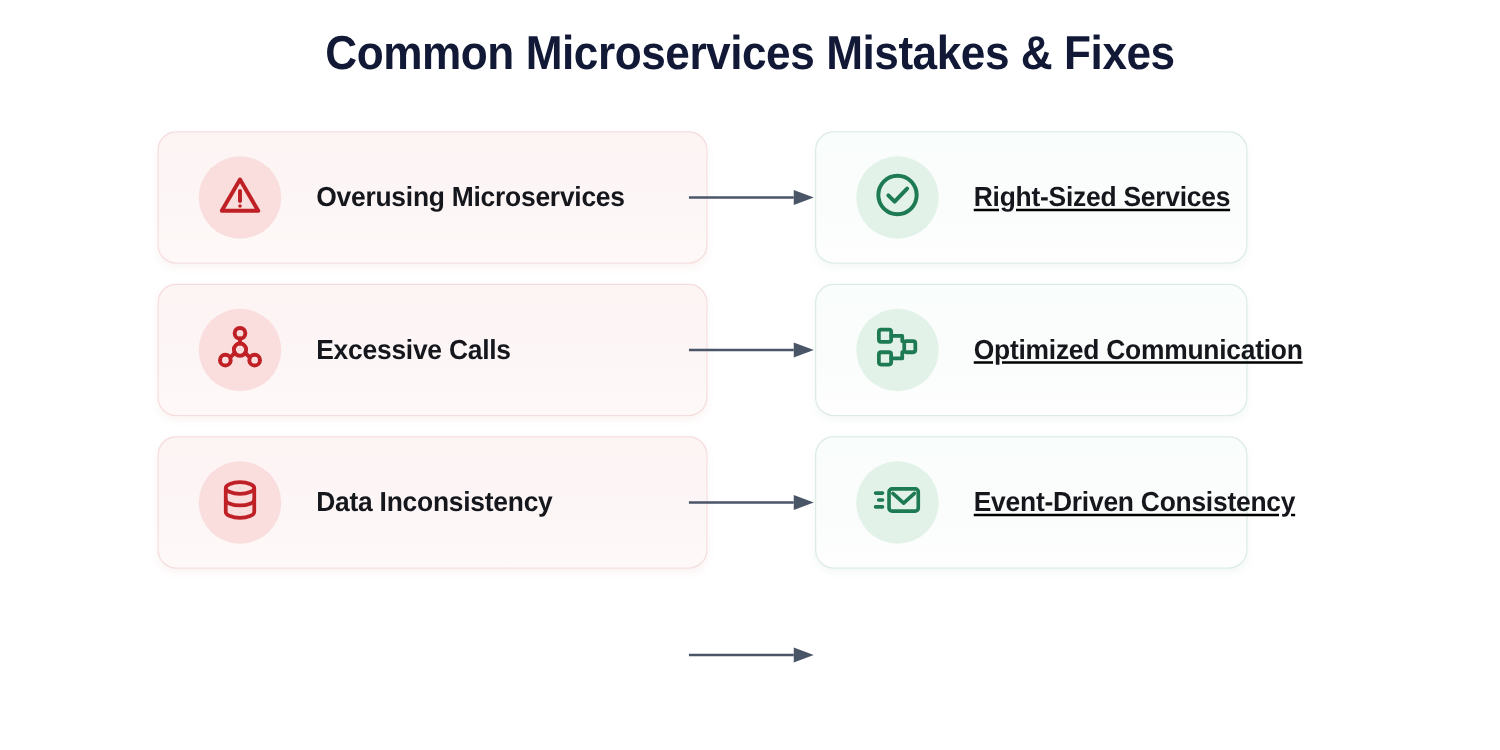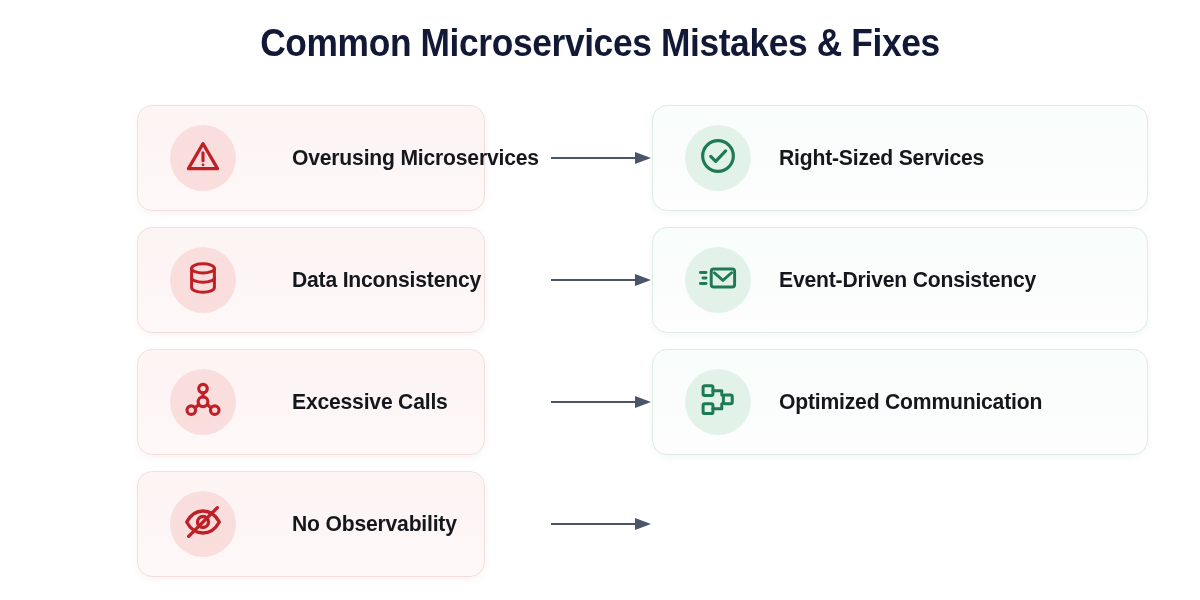--- a/index.html
+++ b/index.html
@@ -49,33 +49,33 @@
     position: absolute;
     top: 0;
     height: 106px;
     box-sizing: border-box;
     border-radius: 15px;
     display: flex;
     align-items: center;
     padding-left: 32px;
   }
   .card.problem {
-    left: 137px;
-    width: 348px;
+    left: 126px;
+    width: 440px;
     background: linear-gradient(180deg, #fdf4f4 0%, #fdf6f6 60%, #fef9f8 100%);
     border: 1px solid #f6dddd;
     box-shadow: 0 3px 7px rgba(180,60,60,0.055);
-    gap: 28px;
   }
   .card.fix {
     left: 652px;
-    width: 496px;
+    width: 346px;
     background: linear-gradient(180deg, #f9fdfb 0%, #fbfdfc 60%, #fdfefd 100%);
     border: 1px solid #dcece3;
     box-shadow: 0 3px 7px rgba(40,120,80,0.05);
+    text-decoration: underline;
   }
 
   .icon-circle {
     flex: 0 0 auto;
     width: 66px;
     height: 66px;
     border-radius: 50%;
     display: flex;
     align-items: center;
     justify-content: center;
@@ -142,57 +142,20 @@
           </span>
         </div>
         <div class="card-label">Right-Sized Services</div>
       </div>
     </div>
 
     <div class="row">
       <div class="card problem">
         <div class="icon-circle">
           <span>
-            <svg width="36" height="36" viewBox="0 0 24 24" fill="none" stroke="#bf2026" stroke-width="2" stroke-linecap="round" stroke-linejoin="round">
-              <ellipse cx="12" cy="5.6" rx="7.6" ry="3.1"></ellipse>
-              <path d="M4.4 5.6 V18.4 C4.4 20.1 7.8 21.5 12 21.5 C16.2 21.5 19.6 20.1 19.6 18.4 V5.6"></path>
-              <path d="M4.4 11.8 C4.4 13.5 7.8 14.9 12 14.9 C16.2 14.9 19.6 13.5 19.6 11.8"></path>
-            </svg>
-          </span>
-        </div>
-        <div class="card-label">Data Inconsistency</div>
-      </div>
-
-      <div class="arrow">
-        <svg width="101" height="14" viewBox="0 0 101 14">
-          <line x1="0" y1="7" x2="84" y2="7" stroke="#4a5568" stroke-width="2"></line>
-          <path d="M84 1 L100 7 L84 13 Z" fill="#4a5568"></path>
-        </svg>
-      </div>
-
-      <div class="card fix">
-        <div class="icon-circle">
-          <span>
-            <svg width="40" height="40" viewBox="0 0 26 24" fill="none" stroke="#1d7a53" stroke-width="1.9" stroke-linecap="round" stroke-linejoin="round">
-              <rect x="8.6" y="6.2" width="15.2" height="11.6" rx="1.6"></rect>
-              <path d="M10.6 8.6 L16.2 13.6 L21.8 8.6"></path>
-              <line x1="1.6" y1="8.4" x2="5.2" y2="8.4"></line>
-              <line x1="3.2" y1="12" x2="5.2" y2="12"></line>
-              <line x1="1.6" y1="15.6" x2="5.2" y2="15.6"></line>
-            </svg>
-          </span>
-        </div>
-        <div class="card-label">Event-Driven Consistency</div>
-      </div>
-    </div>
-
-    <div class="row">
-      <div class="card problem">
-        <div class="icon-circle">
-          <span>
             <svg width="38" height="38" viewBox="0 0 24 24" fill="none" stroke="#bf2026" stroke-width="2" stroke-linecap="round" stroke-linejoin="round">
               <circle cx="12" cy="4.8" r="2.7"></circle>
               <circle cx="4.6" cy="18.4" r="2.7"></circle>
               <circle cx="19.4" cy="18.4" r="2.7"></circle>
               <circle cx="12" cy="13.1" r="3.1"></circle>
               <line x1="12" y1="7.5" x2="12" y2="10"></line>
               <line x1="9.4" y1="14.7" x2="7.1" y2="16.9"></line>
               <line x1="14.6" y1="14.7" x2="16.9" y2="16.9"></line>
             </svg>
           </span>
@@ -220,29 +183,54 @@
           </span>
         </div>
         <div class="card-label">Optimized Communication</div>
       </div>
     </div>
 
     <div class="row">
       <div class="card problem">
         <div class="icon-circle">
           <span>
-            <svg width="40" height="40" viewBox="0 0 24 24" fill="none" stroke="#bf2026" stroke-width="2" stroke-linecap="round" stroke-linejoin="round">
-              <path d="M2.2 12 C4.6 7.6 8.1 5.4 12 5.4 C15.9 5.4 19.4 7.6 21.8 12 C19.4 16.4 15.9 18.6 12 18.6 C8.1 18.6 4.6 16.4 2.2 12 Z"></path>
-              <circle cx="12" cy="12" r="3.3"></circle>
-              <line x1="3.4" y1="20.6" x2="20.6" y2="3.4"></line>
-            </svg>
-          </span>
-        </div>
-        <div class="card-label">No Observability</div>
-      </div>
+            <svg width="36" height="36" viewBox="0 0 24 24" fill="none" stroke="#bf2026" stroke-width="2" stroke-linecap="round" stroke-linejoin="round">
+              <ellipse cx="12" cy="5.6" rx="7.6" ry="3.1"></ellipse>
+              <path d="M4.4 5.6 V18.4 C4.4 20.1 7.8 21.5 12 21.5 C16.2 21.5 19.6 20.1 19.6 18.4 V5.6"></path>
+              <path d="M4.4 11.8 C4.4 13.5 7.8 14.9 12 14.9 C16.2 14.9 19.6 13.5 19.6 11.8"></path>
+            </svg>
+          </span>
+        </div>
+        <div class="card-label">Data Inconsistency</div>
+      </div>
+
+      <div class="arrow">
+        <svg width="101" height="14" viewBox="0 0 101 14">
+          <line x1="0" y1="7" x2="84" y2="7" stroke="#4a5568" stroke-width="2"></line>
+          <path d="M84 1 L100 7 L84 13 Z" fill="#4a5568"></path>
+        </svg>
+      </div>
+
+      <div class="card fix">
+        <div class="icon-circle">
+          <span>
+            <svg width="40" height="40" viewBox="0 0 26 24" fill="none" stroke="#1d7a53" stroke-width="1.9" stroke-linecap="round" stroke-linejoin="round">
+              <rect x="8.6" y="6.2" width="15.2" height="11.6" rx="1.6"></rect>
+              <path d="M10.6 8.6 L16.2 13.6 L21.8 8.6"></path>
+              <line x1="1.6" y1="8.4" x2="5.2" y2="8.4"></line>
+              <line x1="3.2" y1="12" x2="5.2" y2="12"></line>
+              <line x1="1.6" y1="15.6" x2="5.2" y2="15.6"></line>
+            </svg>
+          </span>
+        </div>
+        <div class="card-label">Event-Driven Consistency</div>
+      </div>
+    </div>
+
+    <div class="row">
 
       <div class="arrow">
         <svg width="101" height="14" viewBox="0 0 101 14">
           <line x1="0" y1="7" x2="84" y2="7" stroke="#4a5568" stroke-width="2"></line>
           <path d="M84 1 L100 7 L84 13 Z" fill="#4a5568"></path>
         </svg>
       </div>
 
     </div>
 

